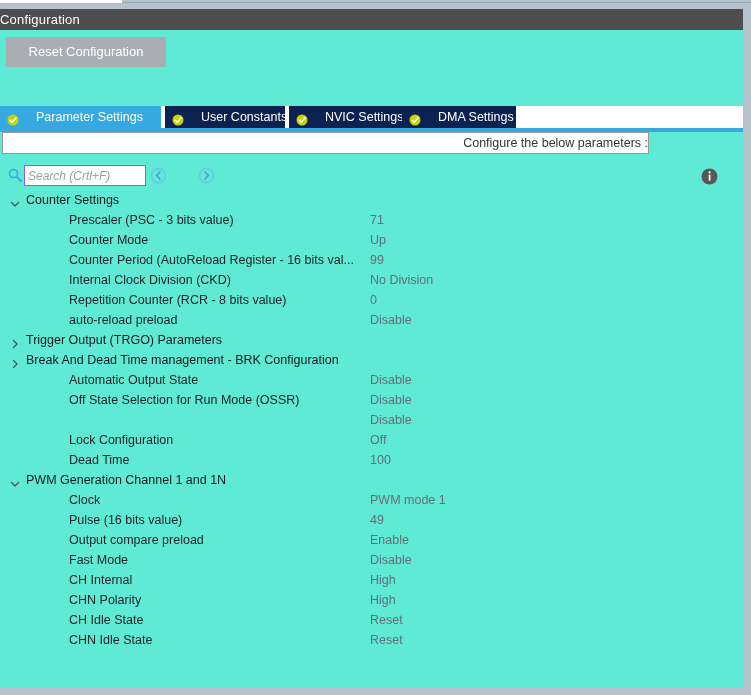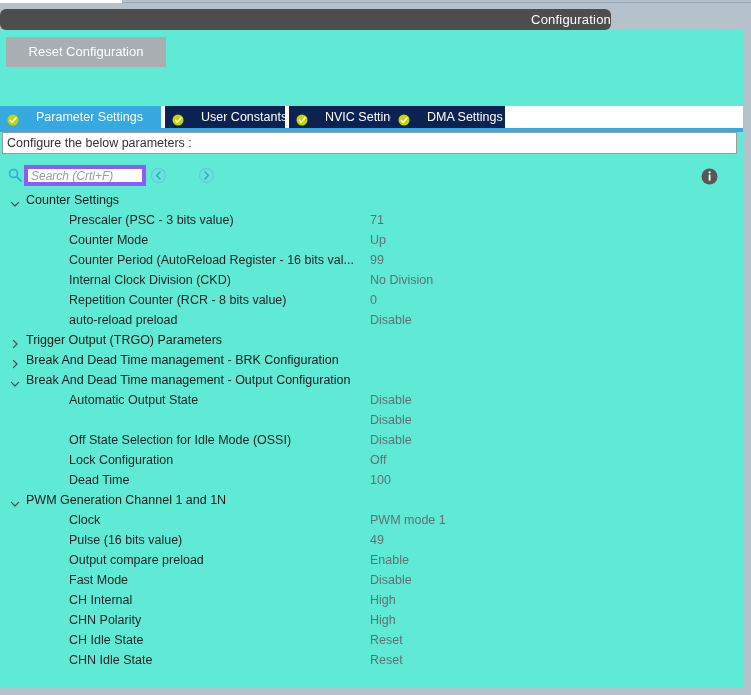--- a/index.html
+++ b/index.html
@@ -37,28 +37,27 @@
     position: absolute;
     top: 2px; left: 122px;
     width: 629px; height: 1px;
     background: #9aa8b2;
   }
 
   
   .titlebar {
     position: absolute;
     top: 9px; left: 0;
-    width: 611px; height: 21px;
+    width: 743px; height: 21px;
     background: #4d4d4d;
     color: #ffffff;
     font-size: 13px;
     line-height: 21px;
-    text-align: right;
+    text-align: left;
     letter-spacing: .2px;
-    border-radius: 6px;
   }
 
   
   .panel {
     position: absolute;
     top: 30px; left: 0;
     width: 743px;
     height: 665px;
     background: #5eead4;
     overflow: hidden;
@@ -115,48 +114,49 @@
     position: absolute;
     top: 98px; left: 0;
     width: 743px; height: 4px;
     background: #36a9e1;
   }
 
   
   .configure-box {
     position: absolute;
     top: 102px; left: 2px;
-    width: 735px; height: 22px;
+    width: 647px; height: 22px;
     background: #ffffff;
     border: 1px solid #9a9a9a;
     box-sizing: border-box;
     font-size: 12.5px;
     color: #333333;
     line-height: 21px;
     padding-left: 4px;
     white-space: nowrap;
+    text-align: right;
   }
 
   
   .searchrow {
     position: absolute;
     top: 130px; left: 0;
     width: 743px; height: 32px;
   }
   .search-icon {
     position: absolute;
     left: 8px; top: 8px;
     width: 14px; height: 14px;
   }
   .search-input {
     position: absolute;
     left: 24px; top: 5px;
     width: 122px; height: 21px;
     box-sizing: border-box;
-    border: 4px solid #8b5cf6;
+    border: 1px solid #8b5cf6;
     background: #ffffff;
     font-family: "Liberation Sans", sans-serif;
     font-size: 12px;
     font-style: italic;
     color: #333;
     padding-left: 3px;
     outline: none;
   }
   .search-input::placeholder {
     color: #9e9e9e;
@@ -263,21 +263,21 @@
               <polyline points="3.2,6.2 5.2,8.3 8.9,3.9" fill="none" stroke="#ffffff" stroke-width="1.5" stroke-linecap="round" stroke-linejoin="round"></polyline>
             </svg></span><span>Parameter Settings</span></div>
         <div class="tab" style="left: 289px; width: 116px;"><span class="chk"><svg width="12" height="12" viewBox="0 0 12 12">
               <circle cx="6" cy="6" r="5.5" fill="#c8d400"></circle>
               <polyline points="3.2,6.2 5.2,8.3 8.9,3.9" fill="none" stroke="#ffffff" stroke-width="1.5" stroke-linecap="round" stroke-linejoin="round"></polyline>
             </svg></span><span>NVIC Settings</span></div>
         <div class="tab" style="left: 165px; width: 122px;"><span class="chk"><svg width="12" height="12" viewBox="0 0 12 12">
               <circle cx="6" cy="6" r="5.5" fill="#c8d400"></circle>
               <polyline points="3.2,6.2 5.2,8.3 8.9,3.9" fill="none" stroke="#ffffff" stroke-width="1.5" stroke-linecap="round" stroke-linejoin="round"></polyline>
             </svg></span><span>User Constants</span></div>
-        <div class="tab" style="left: 391px; width: 116px;"><span class="chk"><svg width="12" height="12" viewBox="0 0 12 12">
+        <div class="tab" style="left: 402px; width: 116px;"><span class="chk"><svg width="12" height="12" viewBox="0 0 12 12">
               <circle cx="6" cy="6" r="5.5" fill="#c8d400"></circle>
               <polyline points="3.2,6.2 5.2,8.3 8.9,3.9" fill="none" stroke="#ffffff" stroke-width="1.5" stroke-linecap="round" stroke-linejoin="round"></polyline>
             </svg></span><span>DMA Settings</span></div>
       </div>
 
     <div class="blueline"></div>
 
     <div class="configure-box">Configure the below parameters :</div>
 
     <div class="searchrow">
@@ -350,35 +350,29 @@
               <polyline points="3.4,1.4 7,5 3.4,8.6" fill="none" stroke="#4a4a4a" stroke-width="1.2" stroke-linecap="round" stroke-linejoin="round"></polyline>
             </svg></span>
           <span class="glabel">Trigger Output (TRGO) Parameters</span>
         </div>
         <div class="grp">
           <span class="chev"><svg width="10" height="10" viewBox="0 0 10 10">
               <polyline points="3.4,1.4 7,5 3.4,8.6" fill="none" stroke="#4a4a4a" stroke-width="1.2" stroke-linecap="round" stroke-linejoin="round"></polyline>
             </svg></span>
           <span class="glabel">Break And Dead Time management - BRK Configuration</span>
         </div>
-        <div class="grp">
-          <span class="chev"><svg width="10" height="10" viewBox="0 0 10 10">
-              <polyline points="1.4,3.4 5,7 8.6,3.4" fill="none" stroke="#4a4a4a" stroke-width="1.2" stroke-linecap="round" stroke-linejoin="round"></polyline>
-            </svg></span>
-          <span class="glabel">Break And Dead Time management - Output Configuration</span>
-        </div>
         <div class="row">
           <span class="plabel">Automatic Output State</span>
           <span class="pvalue">Disable</span>
         </div>
         <div class="row">
+          <span class="plabel">Off State Selection for Run Mode (OSSR)</span>
           <span class="pvalue">Disable</span>
         </div>
         <div class="row">
-          <span class="plabel">Off State Selection for Idle Mode (OSSI)</span>
           <span class="pvalue">Disable</span>
         </div>
         <div class="row">
           <span class="plabel">Lock Configuration</span>
           <span class="pvalue">Off</span>
         </div>
         <div class="row">
           <span class="plabel">Dead Time</span>
           <span class="pvalue">100</span>
         </div>

